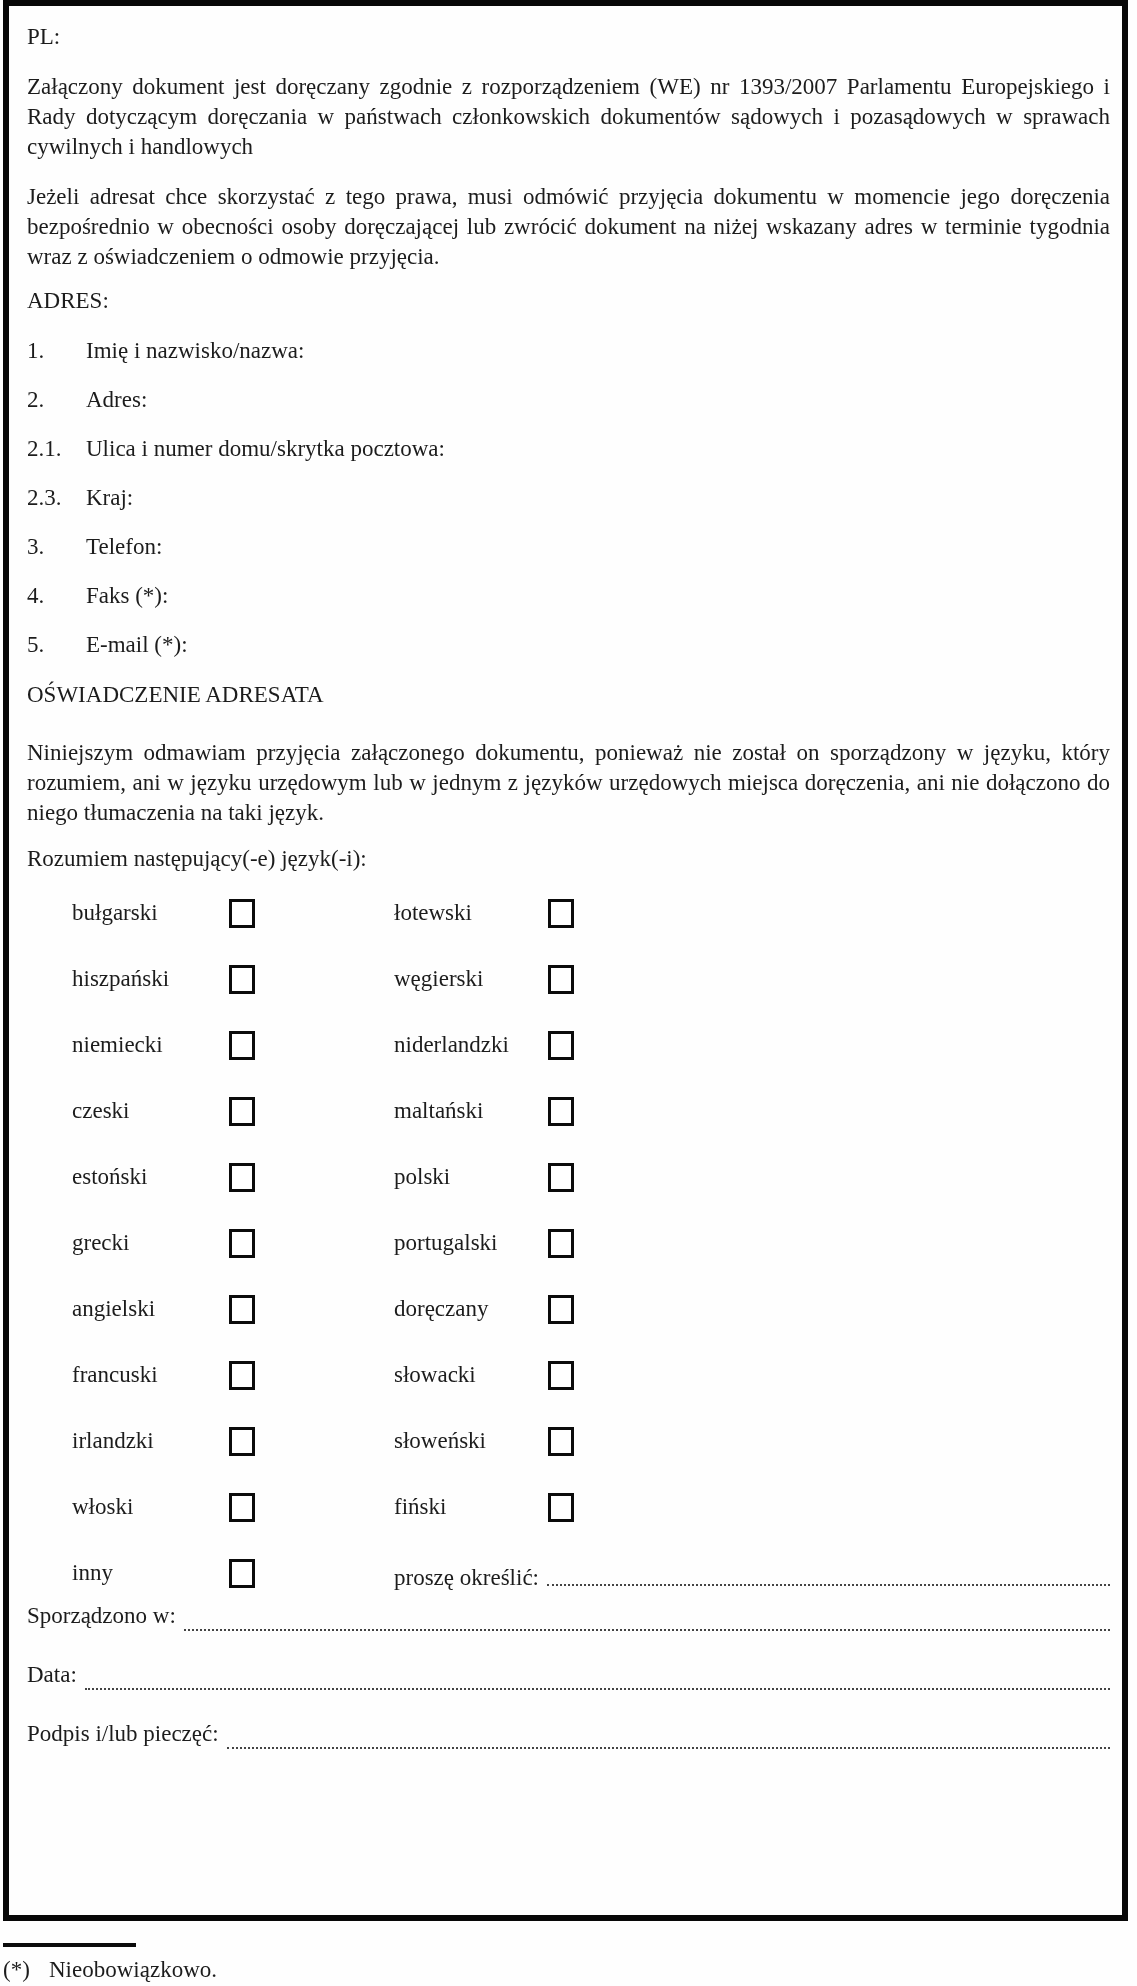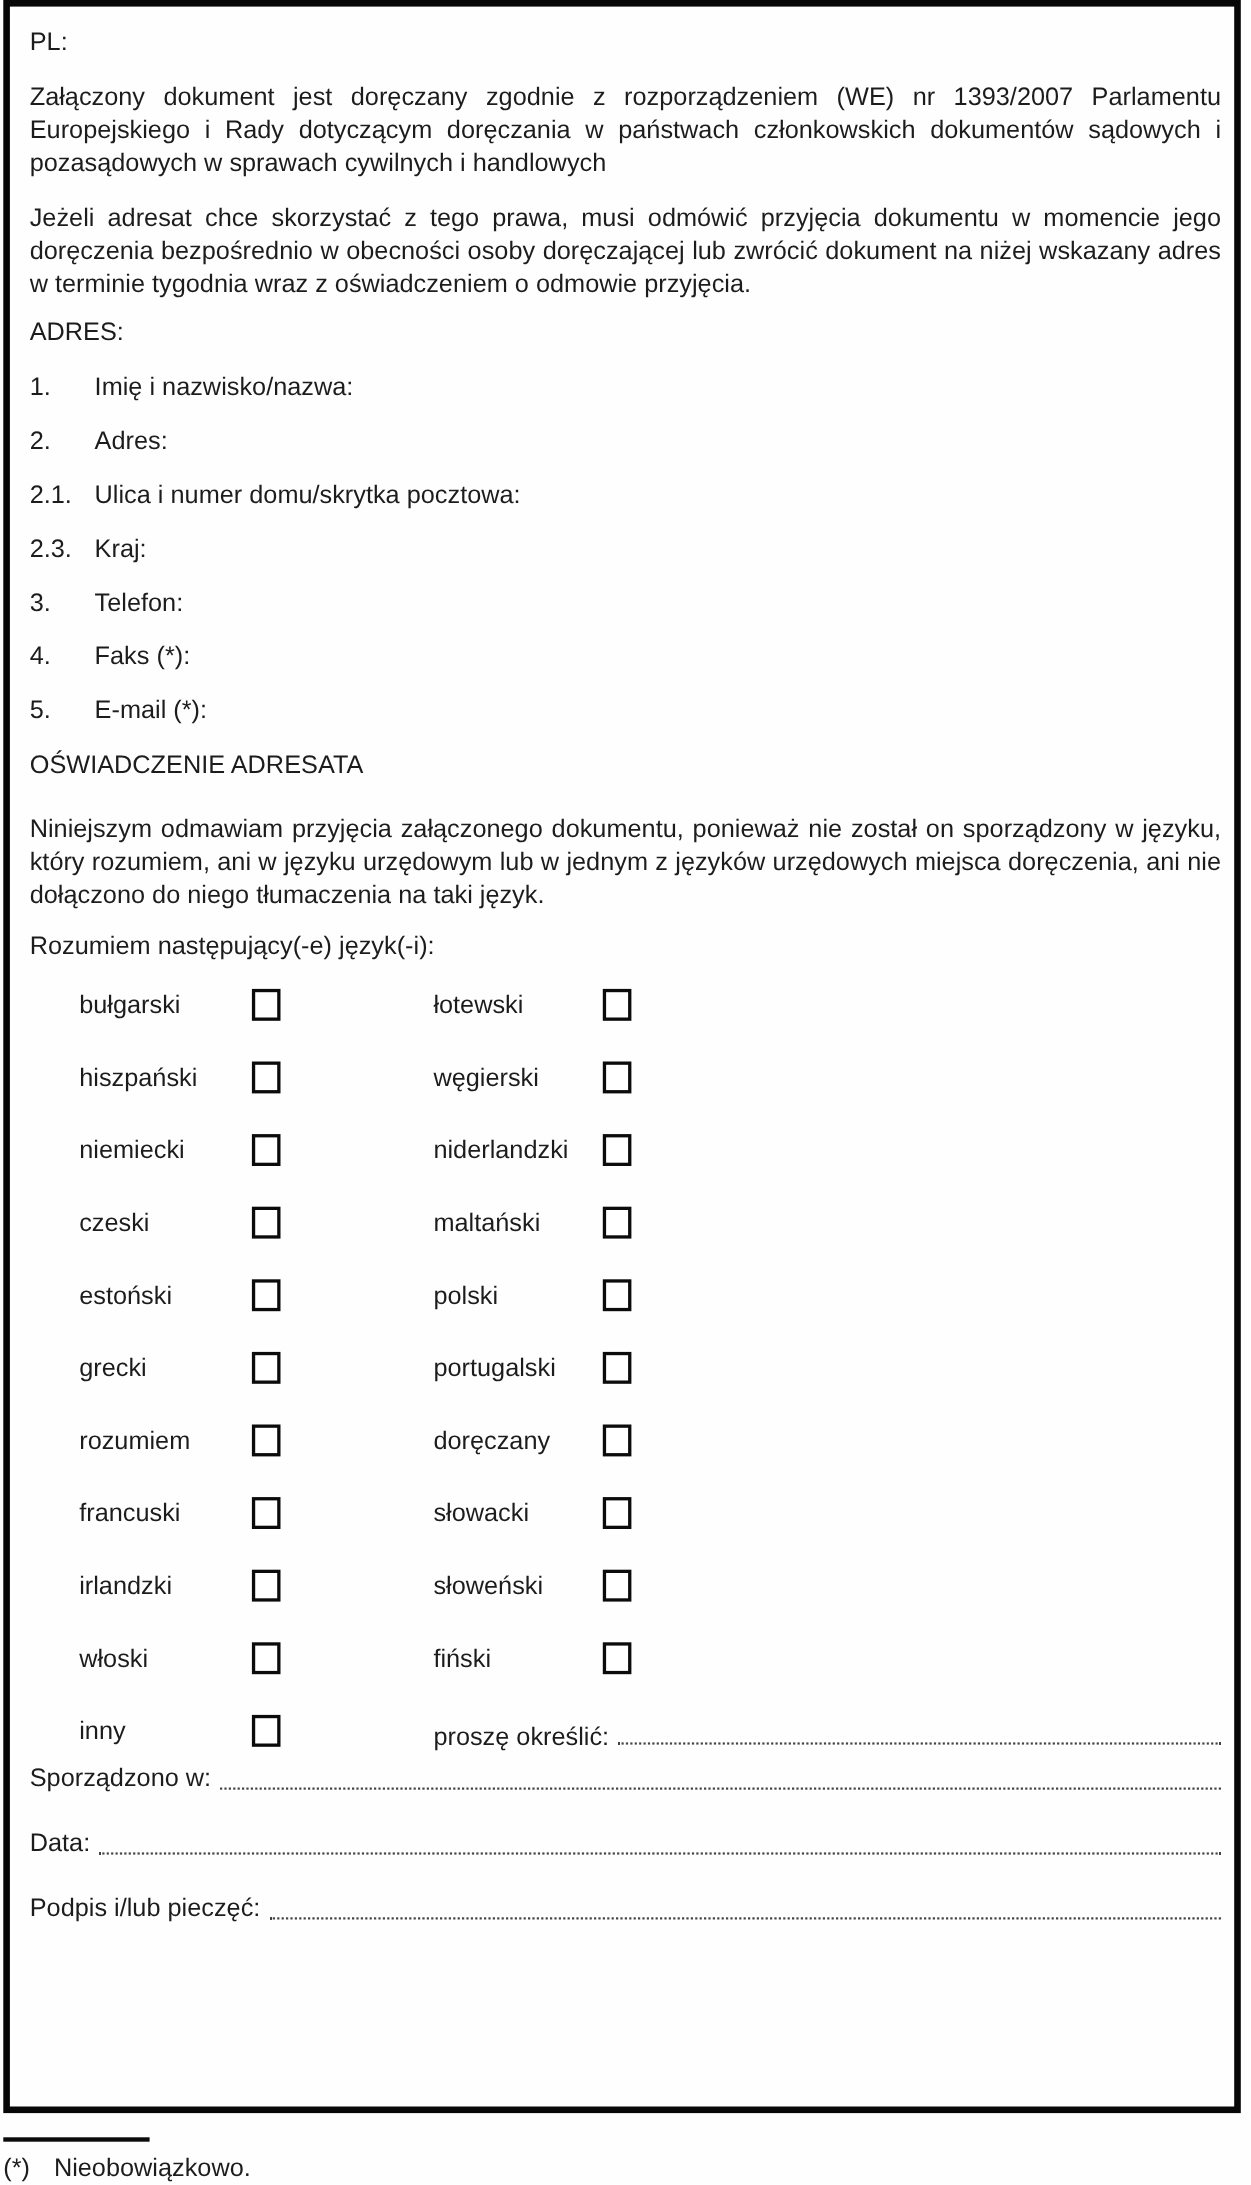--- a/index.html
+++ b/index.html
@@ -9,21 +9,21 @@
   }
   body {
     width: 1137px;
     height: 1986px;
     overflow: hidden;
     font-family: "Liberation Sans", sans-serif;
     font-size: 23px;
     line-height: 30px;
     color: #1c1c1c;
   }
-  .sheet { width: 1137px; height: 1986px; background: #fefefe; }
+  .sheet { width: 1137px; height: 1986px; background: #fefefe; font-family: Liberation Serif, serif; }
   .frame {
     box-sizing: border-box;
     margin-left: 3px;
     width: 1125px;
     height: 1921px;
     border: 6px solid #070707;
     padding: 16px 12px 0 18px;
     overflow: hidden;
     background: #fefefe;
   }
@@ -62,21 +62,21 @@
   }
   .other-row .c1 { width: 157px; flex: 0 0 157px; }
   .other-row .sp { width: 139px; flex: 0 0 139px; }
   .other-row .specify { white-space: nowrap; margin-top: 10px; }
   .dots {
     flex: 1;
     height: 24px;
     border-bottom: 2px dotted #444444;
     margin-left: 8px;
   }
-  .footer-field { display: flex; align-items: flex-start; margin-top: 29px; height: 30px; }
+  .footer-field { display: flex; align-items: flex-end; margin-top: 29px; height: 30px; }
   .footer-field.first { margin-top: 13px; }
   .footer-field .label { white-space: nowrap; }
 
   .footnote-rule {
     margin: 22px 0 0 3px;
     width: 133px;
     height: 0;
     border-top: 4px solid #0b0b0b;
   }
   .footnote { margin: 8px 0 0 3px; display: flex; }
@@ -165,21 +165,21 @@
       <span class="checkbox"></span>
     </div>
     <div class="lang-row">
       <span>grecki</span>
       <span class="checkbox"></span>
       <span></span>
       <span>portugalski</span>
       <span class="checkbox"></span>
     </div>
     <div class="lang-row">
-      <span>rozumiem</span>
+      <span>angielski</span>
       <span class="checkbox"></span>
       <span></span>
       <span>doręczany</span>
       <span class="checkbox"></span>
     </div>
     <div class="lang-row">
       <span>francuski</span>
       <span class="checkbox"></span>
       <span></span>
       <span>słowacki</span>

